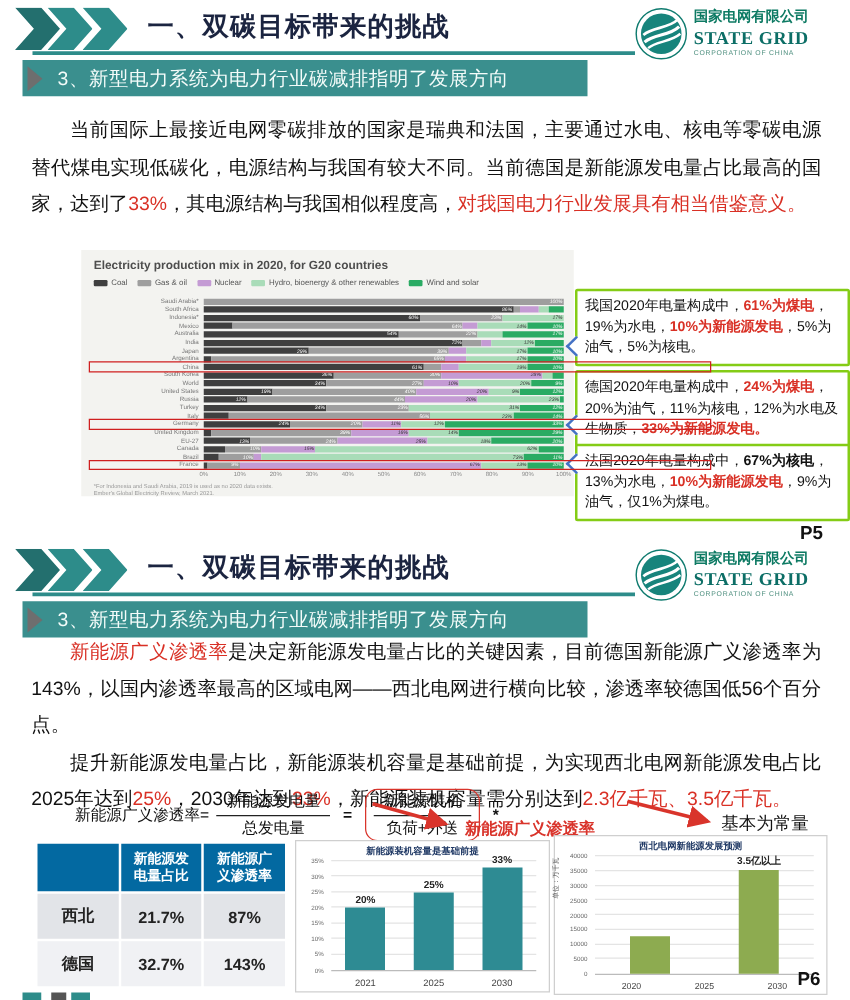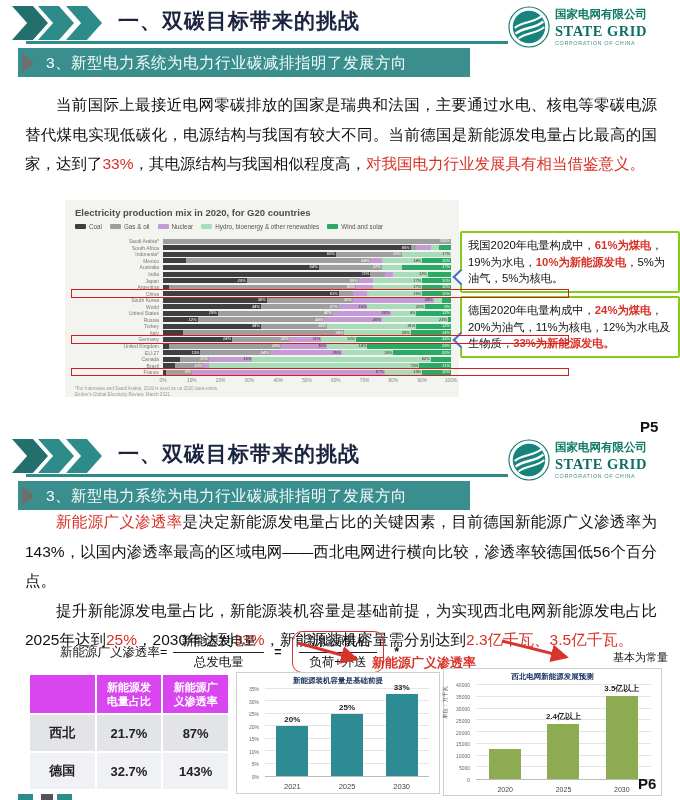--- a/index.html
+++ b/index.html
@@ -66,26 +66,26 @@
   .pageno{position:absolute;font-size:15px;font-weight:bold;color:#111;}
 
   
   .formula{position:absolute;left:60px;top:186px;display:flex;align-items:center;font-size:12.5px;color:#111;}
   .frac{display:inline-flex;flex-direction:column;align-items:center;margin:0 6px;line-height:1.25;}
   .frac .num{border-bottom:1.5px solid #222;padding:0 8px 2px;}
   .frac .den{padding-top:2px;}
   .redbox{border:1.8px solid #d9342b;border-radius:10px;padding:2px 6px;margin:12px 6px;}
   .op{margin:0 4px;font-weight:bold;}
   .f-ann-red{position:absolute;left:372px;top:221px;font-size:13px;font-weight:bold;color:#d9342b;}
-  .f-ann-blk{position:absolute;left:577px;top:217px;font-size:11px;color:#111;margin-left:36px;}
+  .f-ann-blk{position:absolute;left:577px;top:217px;font-size:14px;color:#111;}
   .f-arrows{position:absolute;left:0;top:206px;width:680px;height:30px;pointer-events:none;}
 
   
   .tbl{position:absolute;left:28px;top:240px;width:202px;border-collapse:separate;border-spacing:2px;}
-  .tbl th{background:#d946ef;color:#fff;font-size:11px;font-weight:bold;line-height:14px;padding:5px 6px;width:52px;}
+  .tbl th{background:#0369a1;color:#fff;font-size:11px;font-weight:bold;line-height:14px;padding:5px 6px;width:52px;}
   .tbl td{text-align:center;font-size:13px;font-weight:600;color:#222;padding:9px 2px;}
   .tbl tr.r0 td{background:#e2e4e8;}
   .tbl tr.r1 td{background:#f0f1f4;}
 
   
   .vchart{position:absolute;background:#fff;border:1px solid #cfcfcf;}
   #chart1{left:236px;top:239px;width:202px;height:120px;}
   #chart2{left:443px;top:235px;width:217px;height:126px;}
   .vc-title{position:absolute;top:3px;left:0;right:0;text-align:center;font-size:7.5px;font-weight:bold;color:#1f3864;}
   .vc-area{position:absolute;}
@@ -530,20 +530,23 @@
         <div>Ember's Global Electricity Review, March 2021.</div>
       </div>
     </div>
 
     <div class="callout c1" style="top:231px;">
       <span><span>我国2020年电量构成中，</span><span class="red b">61%为煤电</span><span>，19%为水电，</span><span class="red b">10%为新能源发电</span><span>，5%为油气，5%为核电。</span></span>
     </div>
     <div class="callout c2" style="top:296px;">
       <span><span>德国2020年电量构成中，</span><span class="red b">24%为煤电</span><span>，20%为油气，11%为核电，12%为水电及生物质，</span><span class="red b">33%为新能源发电。</span></span>
     </div>
+    <div class="callout c3" style="top:355px;">
+      <span><span>法国2020年电量构成中，</span><span class="b">67%为核电</span><span>，13%为水电，</span><span class="red b">10%为新能源发电</span><span>，9%为油气，仅1%为煤电。</span></span>
+    </div>
 
     <div class="pageno" style="left:640px;top:418px;">P5</div>
   </div>
 
   <div class="slide" id="slide6">
     <div class="chevrons">
       <i class="chev c1"></i>
         <i class="chev c2"></i>
         <i class="chev c3"></i>
     </div>
@@ -685,24 +688,20 @@
             <i class="grid" style="bottom: 37.5%;"></i>
             <i class="grid" style="bottom: 50%;"></i>
             <i class="grid" style="bottom: 62.5%;"></i>
             <i class="grid" style="bottom: 75%;"></i>
             <i class="grid" style="bottom: 87.5%;"></i>
             <i class="grid" style="bottom: 100%;"></i>
             <div class="bcol">
               <i class="bar" style="height: 32%; background: rgb(141, 171, 80);"></i>
             </div>
             <div class="bcol">
-              <i class="bar" style="height: 58.75%; background: rgb(141, 171, 80);"></i>
-              <b class="blab" style="bottom: calc(58.75% + 2px);">2.4亿以上</b>
-            </div>
-            <div class="bcol">
               <i class="bar" style="height: 88.75%; background: rgb(141, 171, 80);"></i>
               <b class="blab" style="bottom: calc(88.75% + 2px);">3.5亿以上</b>
             </div>
           </div>
         </div>
       <div class="xaxis" style="left:32px;right:10px;">
           <span>2020</span>
           <span>2025</span>
           <span>2030</span>
         </div>

